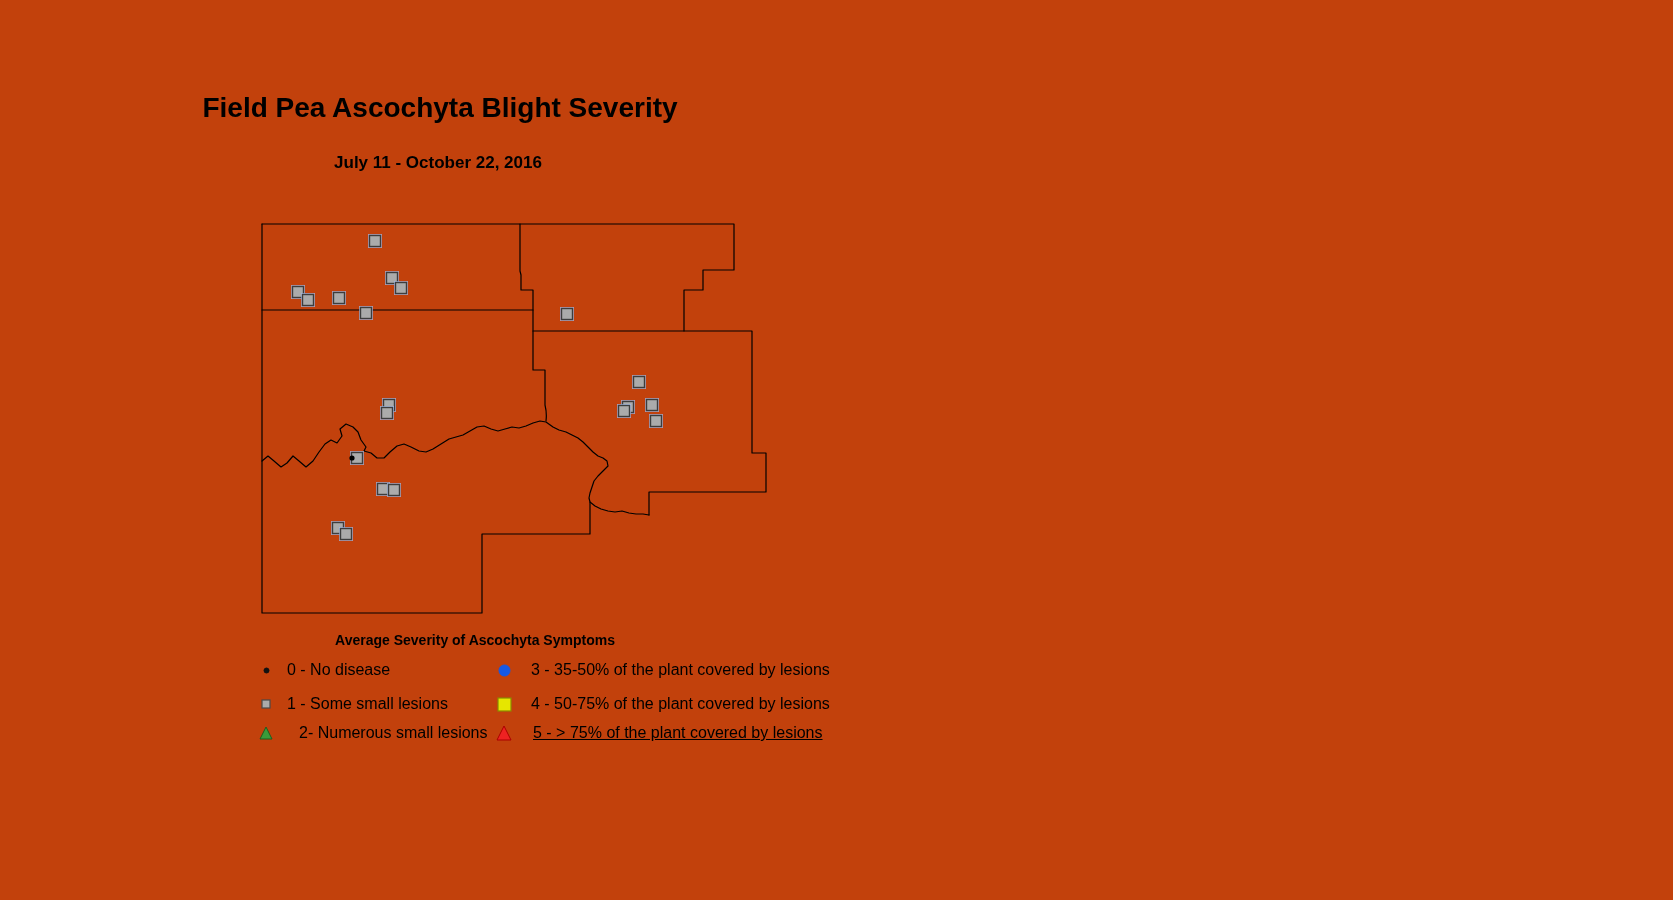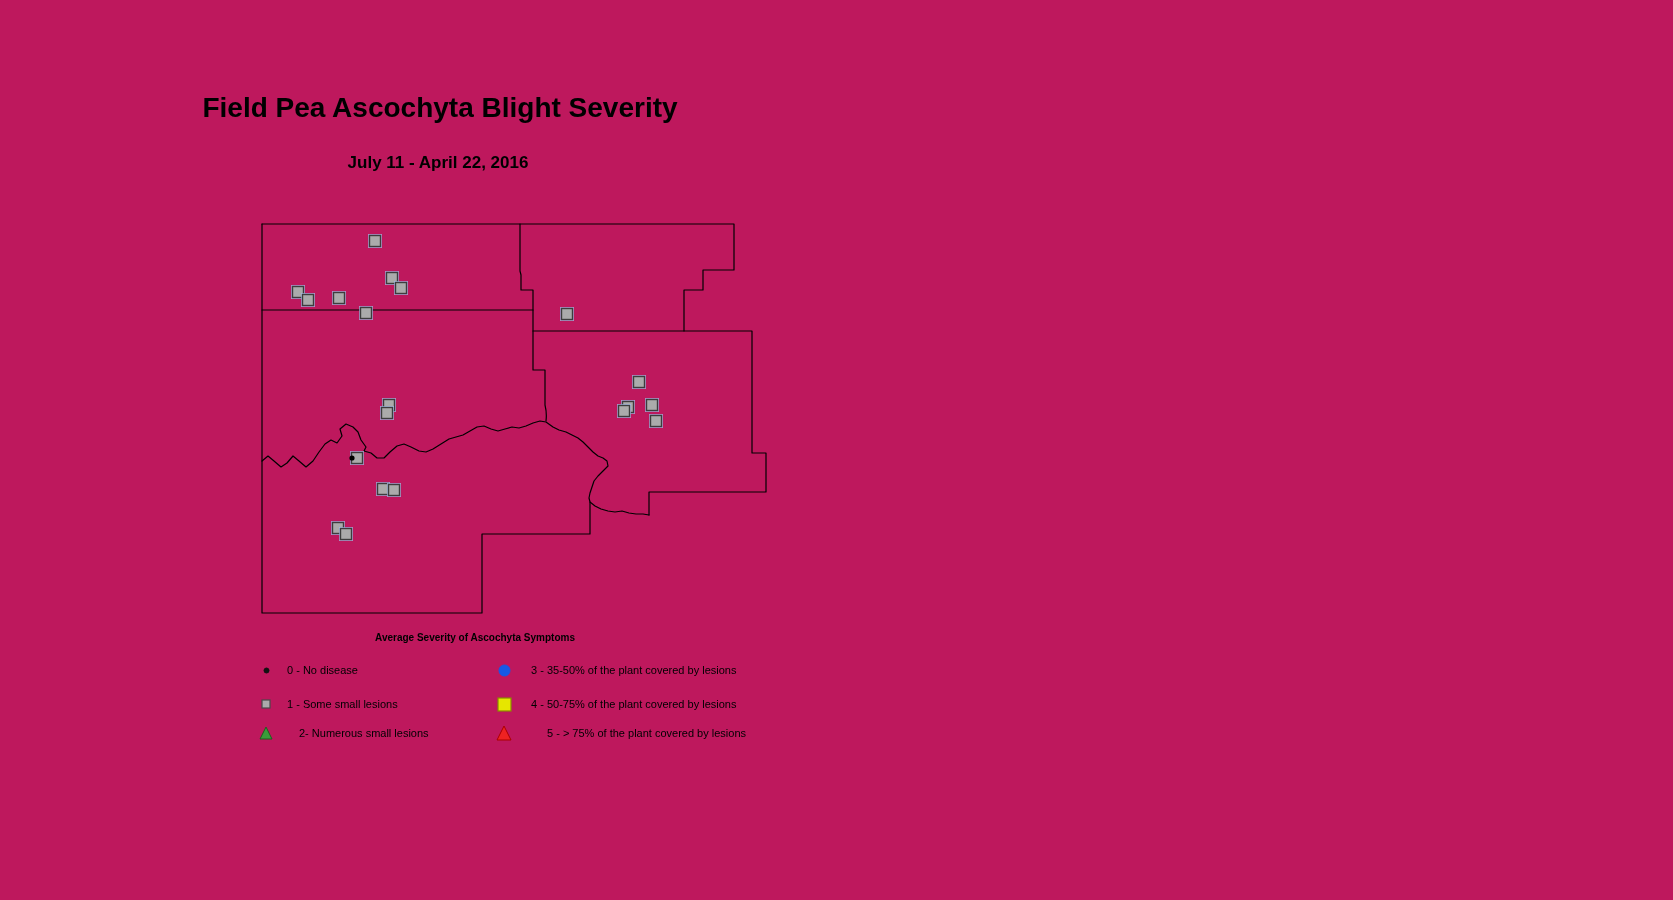--- a/index.html
+++ b/index.html
@@ -1,51 +1,51 @@
 <!DOCTYPE html>
 <html><head>
 <meta charset="utf-8">
 <style>
   html,body{margin:0;padding:0;background:#ffffff;}
   .canvas{
     position:relative;
     width:1673px;height:900px;
-    background:#be185d;
+    background:#c2410c;
     font-family:"Liberation Sans", sans-serif;
     color:#000;
     overflow:hidden;
   }
   .fig-title{
     position:absolute;left:180px;top:92px;width:520px;
     margin:0;text-align:center;
     font-size:28px;font-weight:bold;letter-spacing:0px;
   }
   .fig-subtitle{
     position:absolute;left:180px;top:153px;width:516px;
     margin:0;text-align:center;
     font-size:17px;font-weight:bold;
   }
   .map-svg{position:absolute;left:240px;top:200px;width:550px;height:430px;}
   .legend-title{
     position:absolute;left:240px;top:632px;width:470px;
-    text-align:center;font-size:10px;font-weight:bold;
+    text-align:center;font-size:14px;font-weight:bold;
   }
   .legend-row{
     position:absolute;height:18px;display:flex;align-items:center;
   }
   .legend-symbol{width:26px;display:flex;align-items:center;justify-content:center;}
-  .legend-label{font-size:11px;white-space:nowrap;}
+  .legend-label{font-size:16px;white-space:nowrap;}
 </style>
 </head>
 <body>
 
 <div class="canvas">
 
   <h1 class="fig-title">Field Pea Ascochyta Blight Severity</h1>
-  <h2 class="fig-subtitle">July 11 - April 22, 2016</h2>
+  <h2 class="fig-subtitle">July 11 - October 22, 2016</h2>
 
   <svg class="map-svg" id="map-svg" viewBox="240 200 550 430">
     <g id="map-boundaries" fill="none" stroke-linejoin="round" stroke-linecap="round">
         <path d="M262,224 H734 V270 H703 V290 H684 V331" stroke="#000000" stroke-width="1.2"></path>
         <path d="M533,331 H752 V453 H766 V492 H649 V515" stroke="#000000" stroke-width="1.2"></path>
         <path d="M262,224 V613 H482 V534 H590 V502" stroke="#000000" stroke-width="1.2"></path>
         <path d="M262,310 H533" stroke="#000000" stroke-width="1.2"></path>
         <path d="M520,224 V271 L521,275 V290 H533 V370 H545 V405 Q547,413 546,421" stroke="#000000" stroke-width="1.2"></path>
         <path d="M262,461 L268,456 L274,461 L281,467 L287,463 L293,456 L299,461 L306,467 L313,461 L319,452 L325,444 L331,440 L337,443 L342,436 L340,429 L346,424 L353,427 L358,432 L361,440 L366,447 L364,451 L371,453 L377,458 L384,458 L390,452 L397,446 L404,444 L411,447 L419,451 L426,452 L433,449 L441,444 L449,439 L456,437 L463,435 L470,431 L477,427 L484,426 L491,429 L498,431 L505,429 L512,427 L519,428 L526,426 L533,423 L540,421 L546,422 L553,427 L559,430 L566,432 L572,435 L578,438 L583,442 L588,447 L593,452 L598,456 L603,458 L607,461 L608,466 L603,471 L598,476 L594,481 L592,487 L590,493 L589,498 L590,502 L595,506 L601,509 L608,511 L615,512 L622,511 L629,513 L636,514 L643,514 L649,515" stroke="#000000" stroke-width="1.2"></path>
       </g>
@@ -135,17 +135,17 @@
           </svg>
         </span>
         <span class="legend-label" style="margin-left: 14px;">4 - 50-75% of the plant covered by lesions</span>
       </div>
       <div class="legend-row" style="left: 491px; top: 724px;">
         <span class="legend-symbol">
           <svg width="20" height="18">
             <path d="M10,2 L17,16 L3,16 Z" fill="#EE2222" stroke="#aa0000" stroke-width="1"></path>
           </svg>
         </span>
-        <span class="legend-label" style="margin-left: 30px;">5 - &gt; 75% of the plant covered by lesions</span>
+        <span class="legend-label" style="margin-left: 16px; text-decoration: underline;">5 - &gt; 75% of the plant covered by lesions</span>
       </div>
     </div>
 
 </div>
 
 </body></html>

